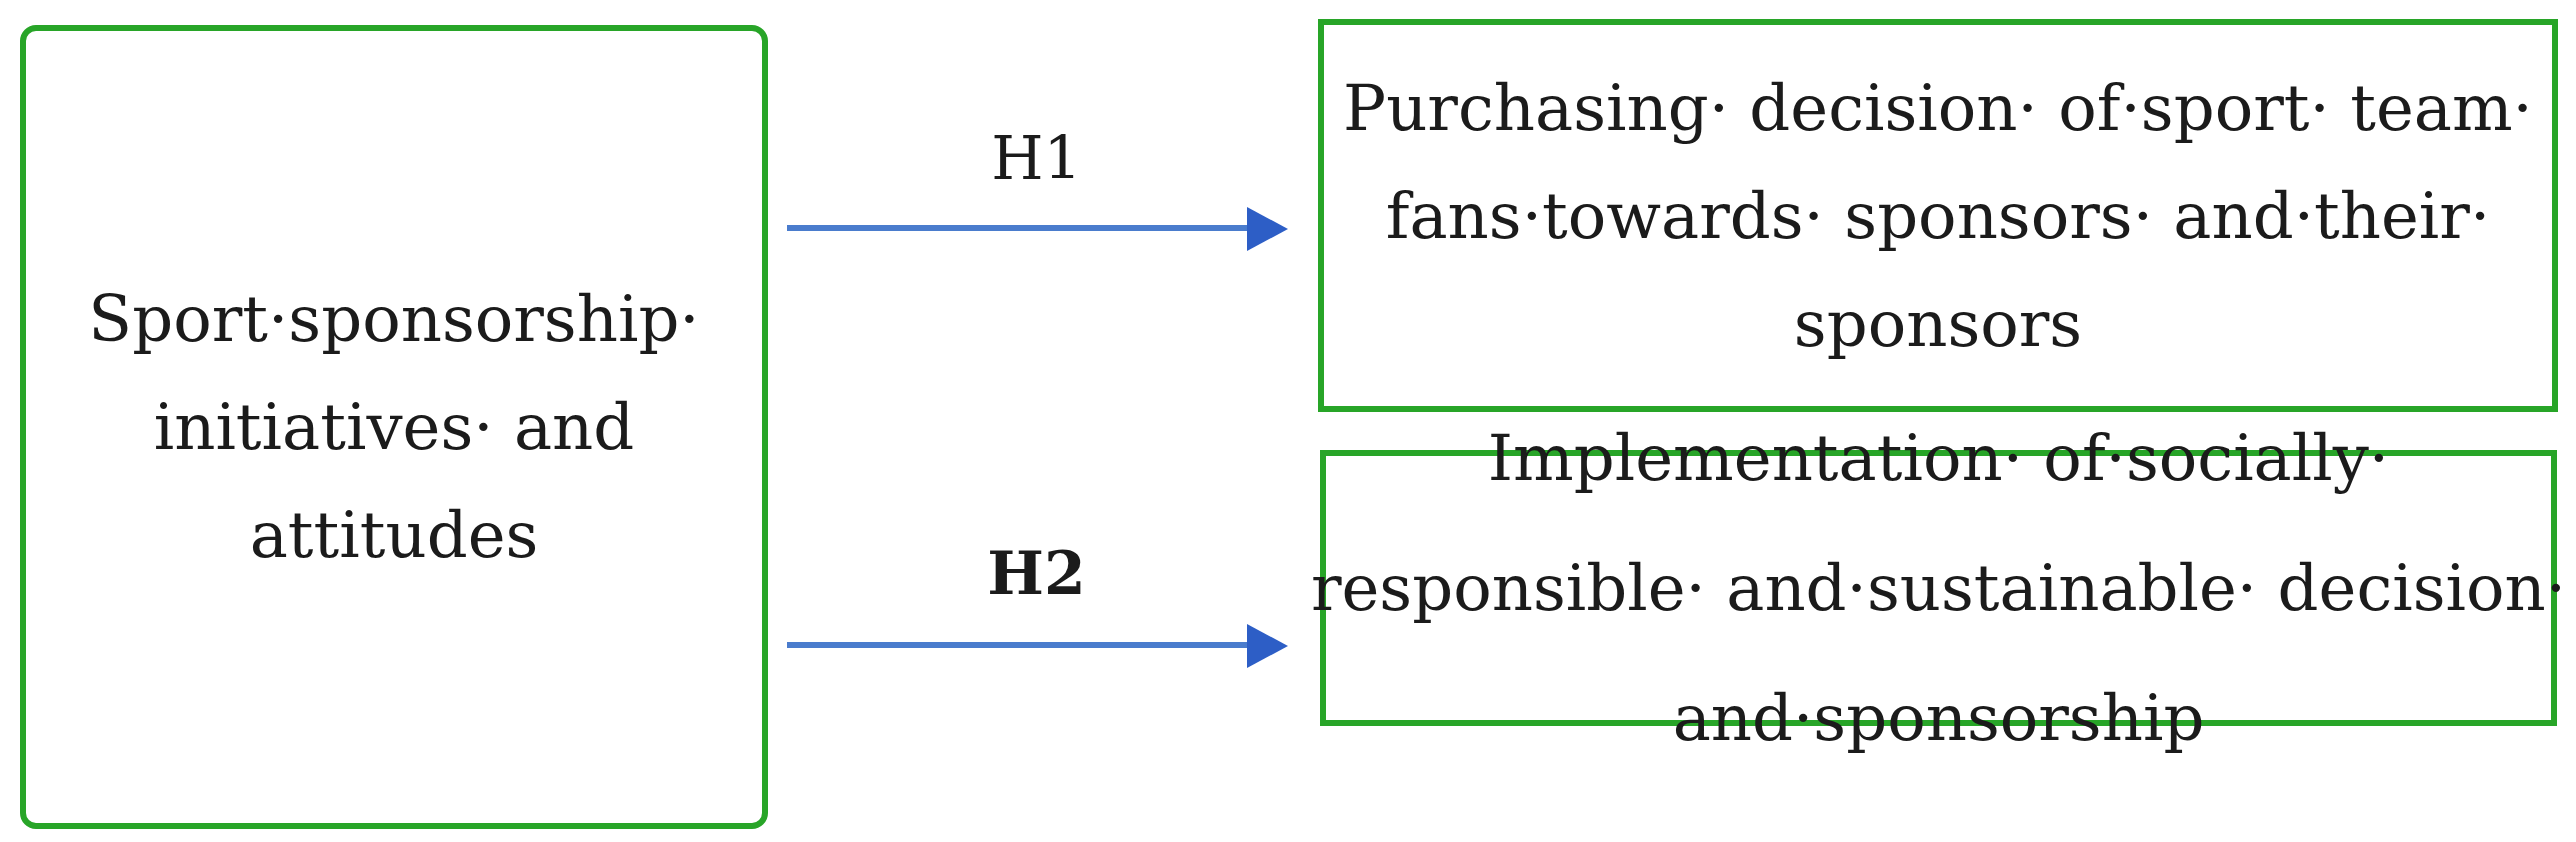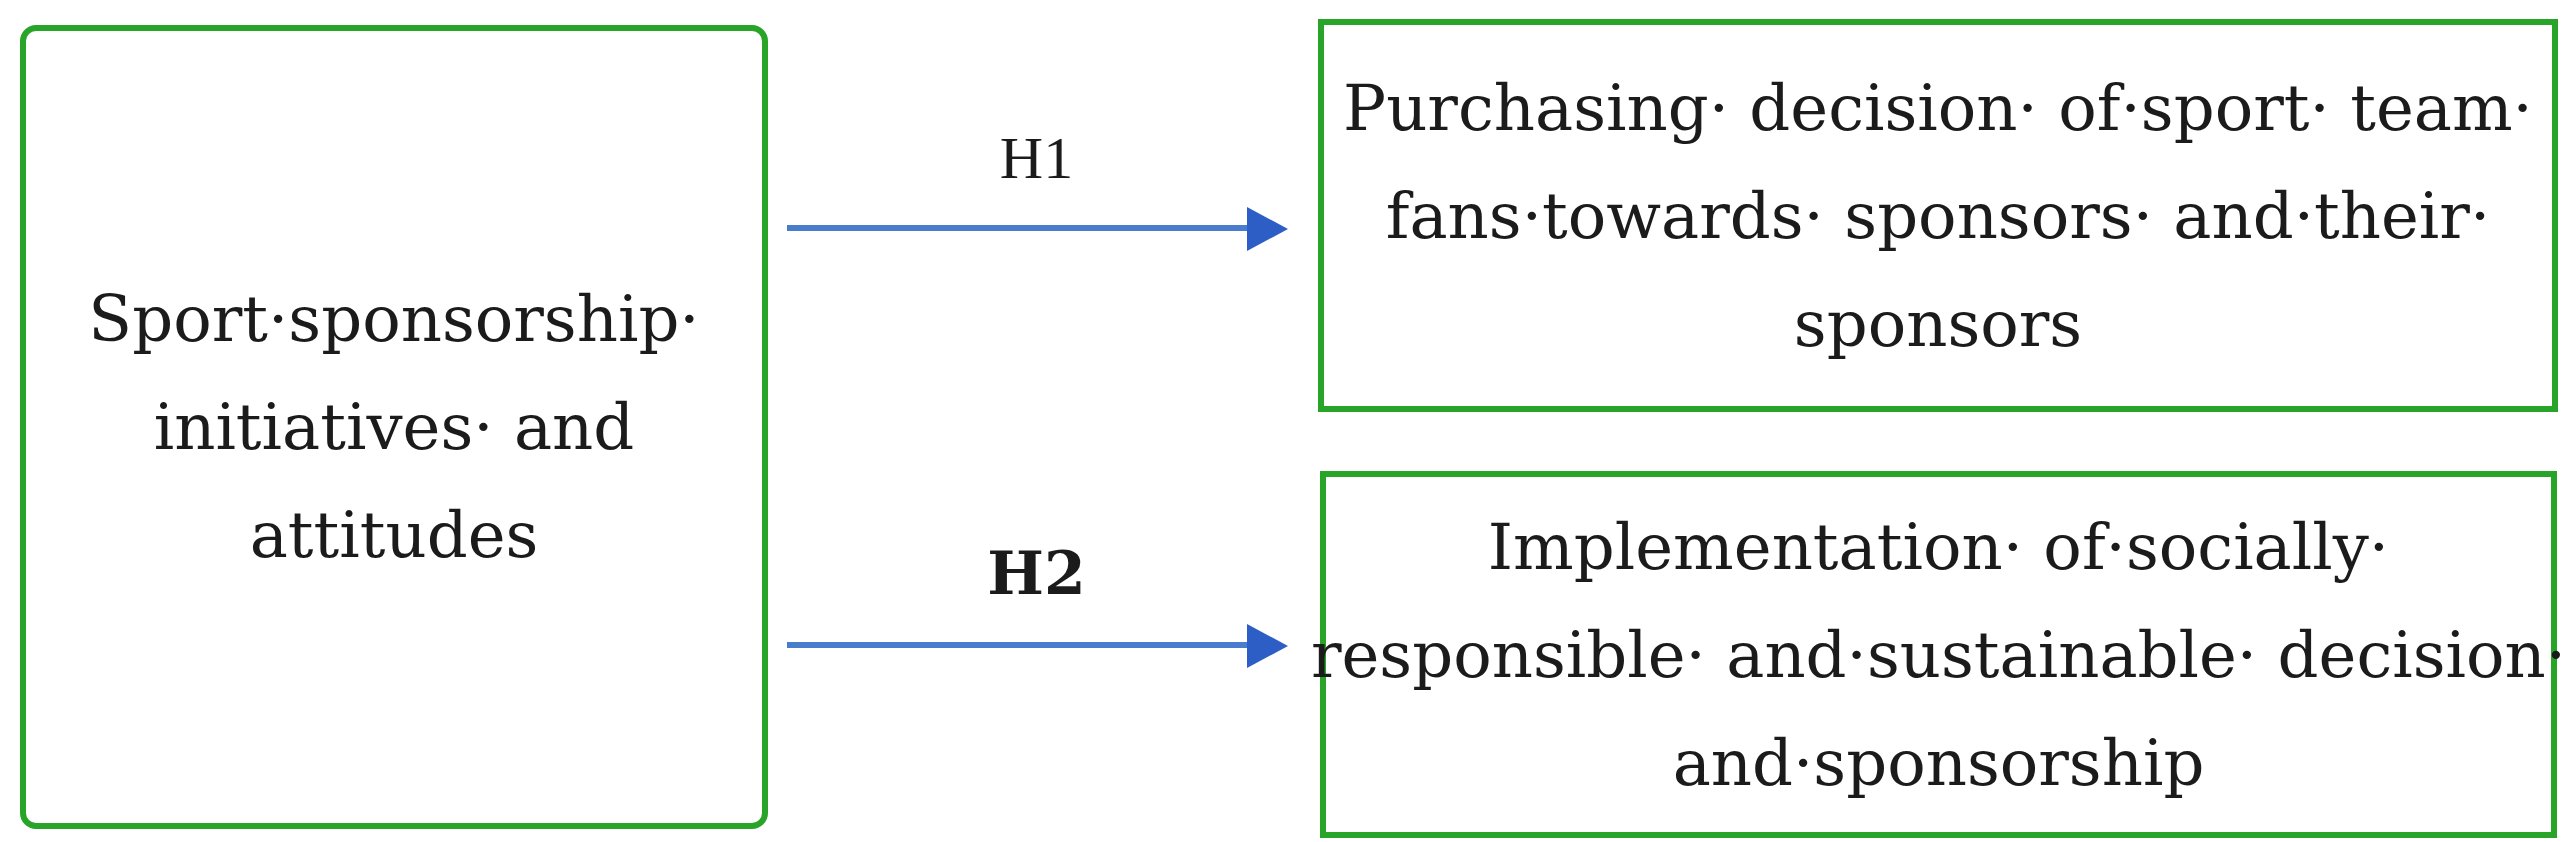--- a/index.html
+++ b/index.html
@@ -27,32 +27,32 @@
     text-align: center;
     box-sizing: border-box;
   }
   .node .line {
     font-size: 64px;
     line-height: 108px;
     white-space: nowrap;
   }
   #left-box   { left: 20px;   top: 25px;  width: 748px; height: 804px; border-radius: 16px; }
   #top-box    { left: 1318px; top: 19px;  width: 1240px; height: 393px; }
-  #bottom-box { left: 1320px; top: 471px; width: 1237px; height: 367px; }
+  #bottom-box { left: 1320px; top: 450px; width: 1237px; height: 276px; gap: 22px; }
 
   .arrow-label {
     position: absolute;
     left: 787px;
     width: 499px;
     text-align: center;
     font-size: 60px;
     line-height: 60px;
     white-space: nowrap;
   }
-  #h1-label { top: 128px; font-family: Liberation Serif, serif; }
+  #h1-label { top: 128px; }
   #h2-label { top: 543px; font-weight: bold; }
 
   .arrow-shaft {
     position: absolute;
     left: 787px;
     width: 462px;
     height: 6.4px;
     background: var(--arrow-shaft, #4a7ccd);
   }
   #h1-shaft { top: 225px; }

